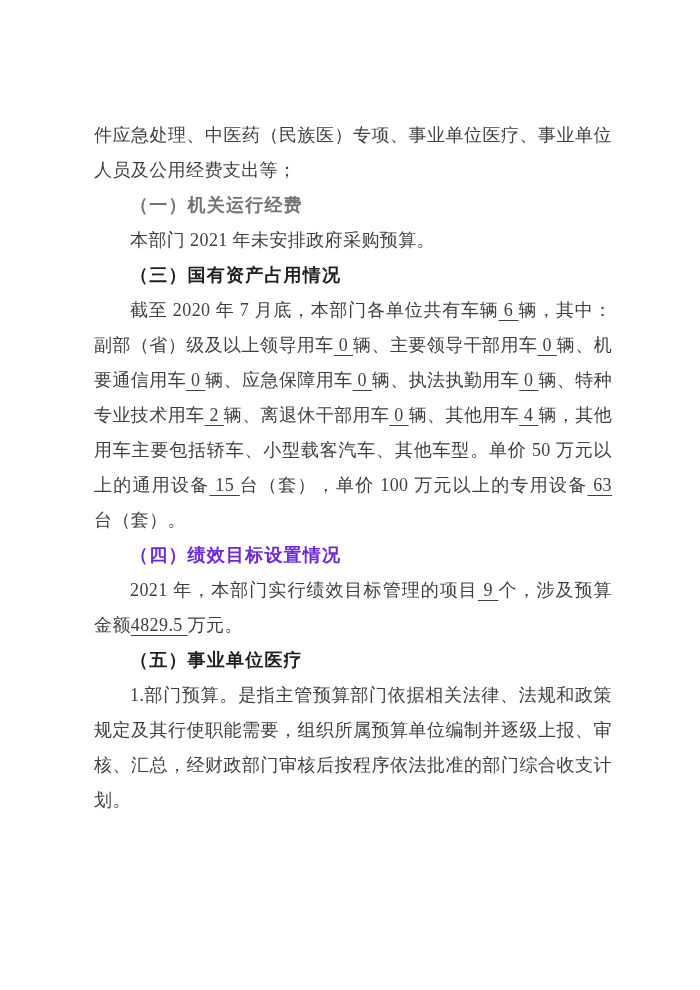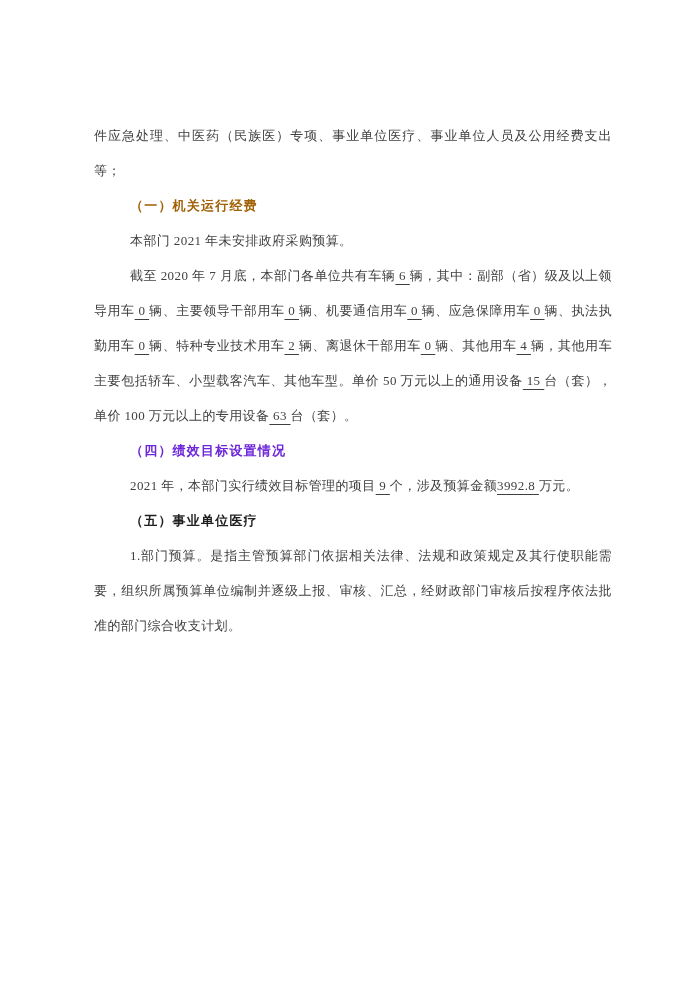--- a/index.html
+++ b/index.html
@@ -19,21 +19,21 @@
     width: 518px;
     font-size: 17.5px;
     line-height: 35px;
     color: #3f3f3f;
     text-align: justify;
     text-justify: inter-ideograph;
     letter-spacing: 0.4px;
   }
   .content p, .content h1, .content h2 {
     margin: 0;
-    font-size: 13px;
+    font-size: 18px;
     line-height: 35px;
     font-weight: normal;
   }
   .content .indent { text-indent: 36px; }
   .content h1.h1 {
     margin-top: 50px;
     text-indent: 36px;
     font-weight: 700;
     color: #1f1f1f;
     font-family: "Liberation Sans", "DejaVu Sans", sans-serif;
@@ -50,21 +50,22 @@
     text-underline-offset: 4px;
     text-decoration-thickness: 1px;
   }
 </style>
 </head>
 <body>
 
 <div class="page" style="background: rgb(255, 255, 255);">
   <div class="content" style="color: rgb(63, 63, 63);">
       <p class="body"><span>件应急处理、中医药（民族医）专项、事业单位医疗、事业单位人员及公用经费支出等；</span></p>
-      <h2 class="h2" style="color: #a16207;"><span>（一）机关运行经费</span></h2>
+      <h2 class="h2" style="color: #737373;"><span>（一）机关运行经费</span></h2>
       <p class="body indent"><span>本部门 2021 年未安排政府采购预算。</span></p>
+      <h2 class="h2" style="color: rgb(31, 31, 31);"><span>（三）国有资产占用情况</span></h2>
       <p class="body indent"><span>截至 2020 年 7 月底，本部门各单位共有车辆</span><span class="u"> 6 </span><span>辆，其中：副部（省）级及以上领导用车</span><span class="u"> 0 </span><span>辆、主要领导干部用车</span><span class="u"> 0 </span><span>辆、机要通信用车</span><span class="u"> 0 </span><span>辆、应急保障用车</span><span class="u"> 0 </span><span>辆、执法执勤用车</span><span class="u"> 0 </span><span>辆、特种专业技术用车</span><span class="u"> 2 </span><span>辆、离退休干部用车</span><span class="u"> 0 </span><span>辆、其他用车</span><span class="u"> 4 </span><span>辆，其他用车主要包括轿车、小型载客汽车、其他车型。单价 50 万元以上的通用设备</span><span class="u"> 15 </span><span>台（套），单价 100 万元以上的专用设备</span><span class="u"> 63 </span><span>台（套）。</span></p>
       <h2 class="h2" style="color: #6d28d9;"><span>（四）绩效目标设置情况</span></h2>
-      <p class="body indent"><span>2021 年，本部门实行绩效目标管理的项目</span><span class="u"> 9 </span><span>个，涉及预算金额</span><span class="u">3992.8 </span><span>万元。</span></p>
+      <p class="body indent"><span>2021 年，本部门实行绩效目标管理的项目</span><span class="u"> 9 </span><span>个，涉及预算金额</span><span class="u">4829.5 </span><span>万元。</span></p>
       <h2 class="h2" style="color: rgb(31, 31, 31);"><span>（五）事业单位医疗</span></h2>
       <p class="body indent"><span>1.部门预算。是指主管预算部门依据相关法律、法规和政策规定及其行使职能需要，组织所属预算单位编制并逐级上报、审核、汇总，经财政部门审核后按程序依法批准的部门综合收支计划。</span></p>
     </div>
 </div>
 
 </body></html>

